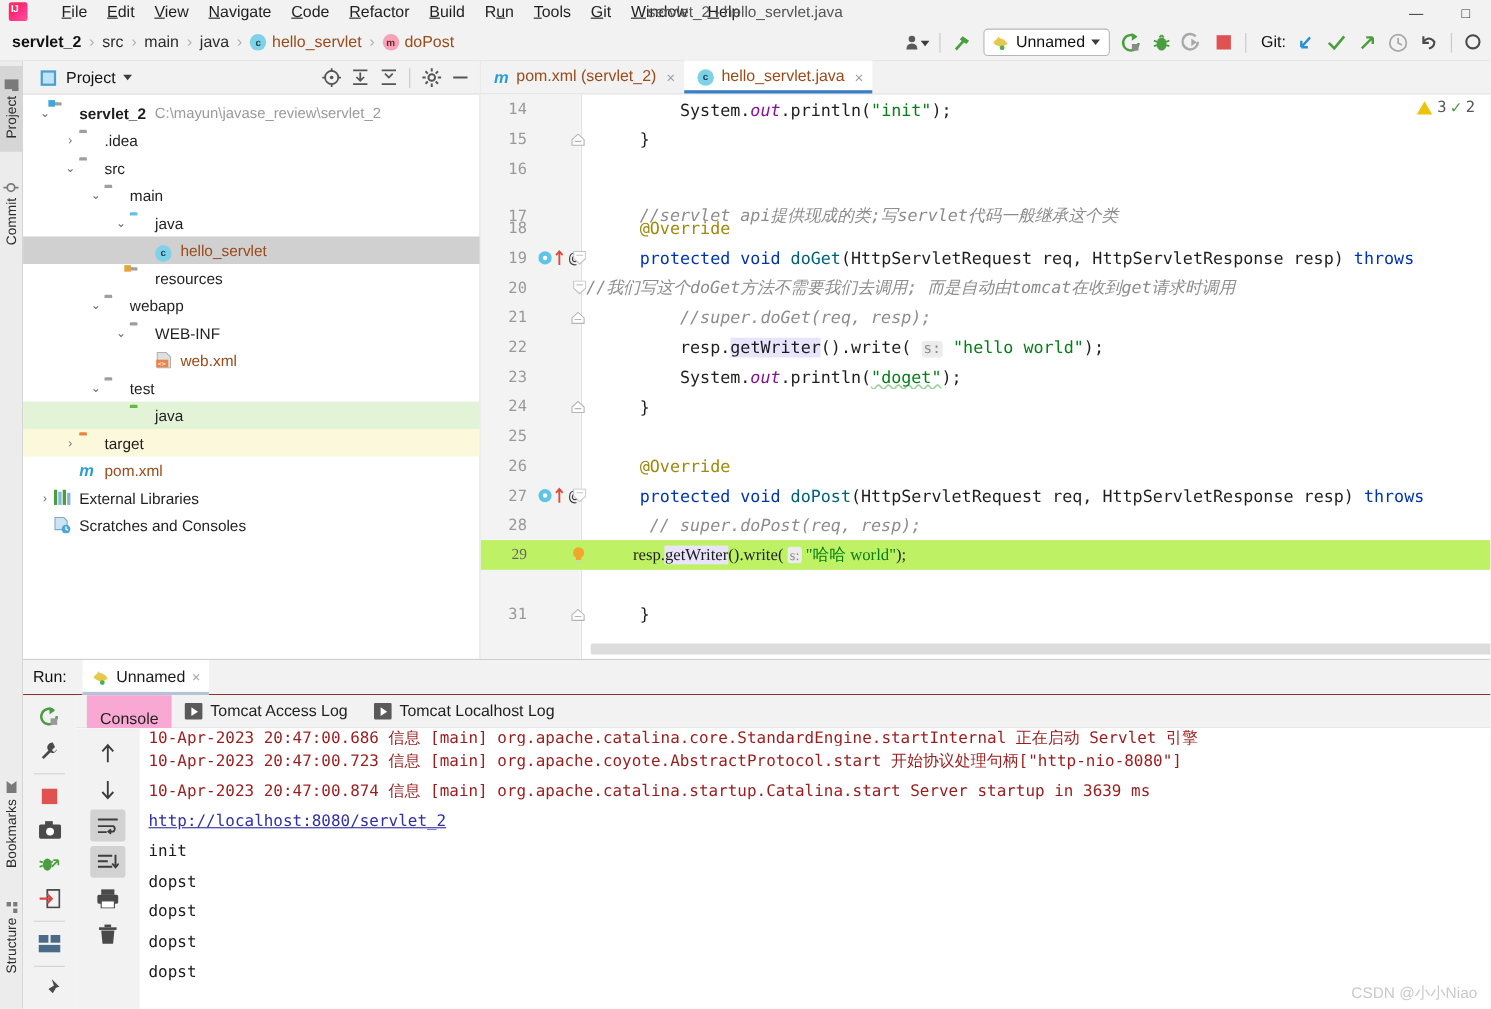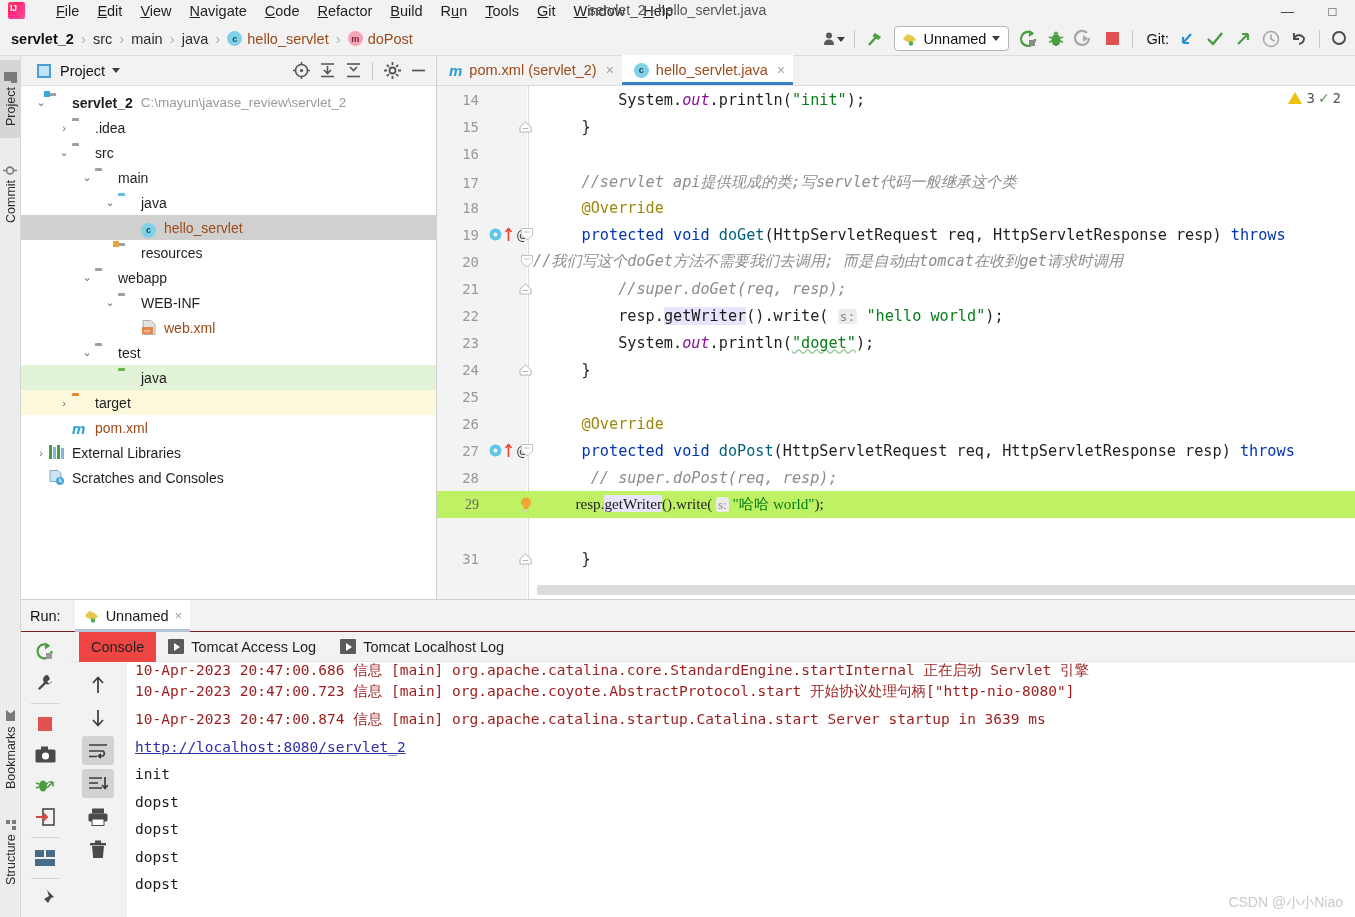--- a/index.html
+++ b/index.html
@@ -184,21 +184,21 @@
   .runtab::after { content:""; position:absolute; left:0; right:0; bottom:0; height:3px; background:#b3c4d6; }
   .runtab .x { color:#a2a2a2; font-size:13px; }
 
   .runbody { position: relative; height: 286px; display: flex; }
   .rtools { width: 48px; background: #f2f2f2; display: flex; flex-direction: column; align-items: center; padding-top: 6px; gap: 3px; }
   .rtool { width: 30px; height: 28px; display: flex; align-items: center; justify-content: center; }
   .rdiv { width: 28px; height: 1px; background: #d3d3d3; margin: 3px 0; }
   .rmain { flex: 1; position: relative; background: #fff; }
   .subtabs { height: 30px; background: #f2f2f2; display: flex; align-items: center; gap: 0; padding-left: 10px; border-bottom: 1px solid #e6e6e6; }
   .stab { display: flex; align-items: center; gap: 7px; padding: 0 12px; font-size: 14.5px; color: #1f1f1f; height: 30px; }
-  .stab.active { background: #ef4444; }
+  .stab.active { background: #f9a8d4; align-items: flex-end; }
   .play-box { width: 16px; height: 15px; background: #5a5a5a; display:flex; align-items:center; justify-content:center; border-radius:1px; }
   .play-box .t { width:0;height:0;border-left:6px solid #fff;border-top:4px solid transparent;border-bottom:4px solid transparent; margin-left:1px; }
 
   .console { position: absolute; left: 0; top: 30px; right: 0; bottom: 0; background: #fff; overflow: hidden; }
   .ctools { position: absolute; left: 0; top: 0; width: 58px; bottom: 0; background: #f2f2f2; display: flex; flex-direction: column; align-items: center; padding-top: 8px; gap: 4px; }
   .ctool { width: 32px; height: 29px; display: flex; align-items: center; justify-content: center; }
   .ctool.on { background: #d2d2d2; border-radius: 3px; }
   .clines { position: absolute; left: 58px; top: 0; right: 0; bottom: 0; padding-left: 8px; font-family: "DejaVu Sans Mono", monospace; font-size: 14.5px; }
   .cline { height: 27.5px; display: flex; align-items: center; white-space: nowrap; color: #9b1c1c; }
   .cline.clip { overflow: hidden; height: 16px; }
@@ -576,21 +576,21 @@
               <path d="M3.5 7.5 h6" stroke="#b4b4b4"></path>
             </svg>
         </span>
         <span class="codetext"><span class="id">    }</span></span>
       </div>
 
       <div class="lrow" style="top:54px;">
         <span class="lnum">16</span>
       </div>
 
-      <div class="lrow" style="top:83px;">
+      <div class="lrow" style="top:97px;">
         <span class="lnum">17</span>
         <span class="codetext cm">    //servlet api提供现成的类;写servlet代码一般继承这个类</span>
       </div>
 
       <div class="lrow" style="top:108px;">
         <span class="lnum">18</span>
         <span class="codetext an">    @Override</span>
       </div>
 
       <div class="lrow" style="top:135px;">

